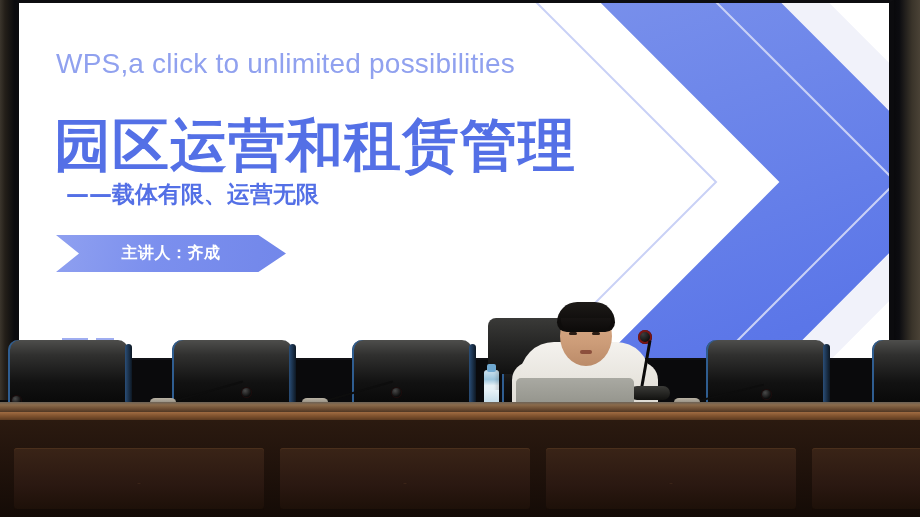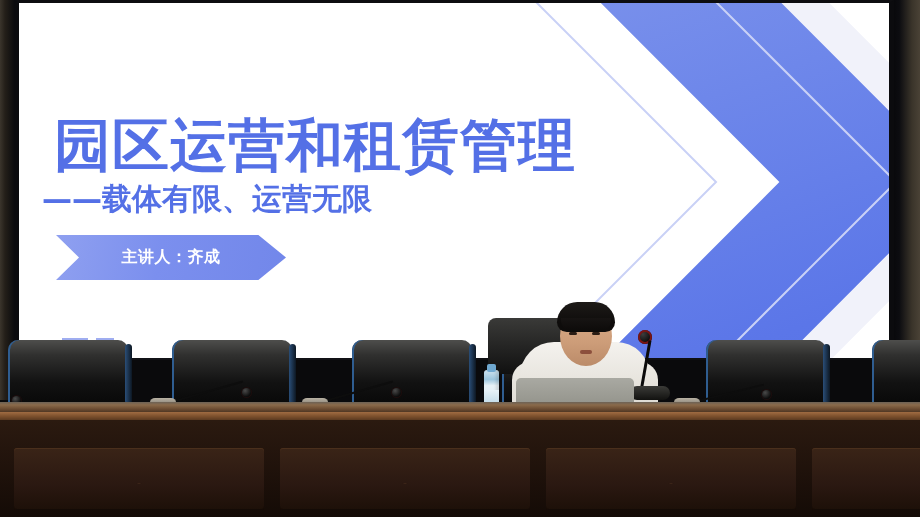--- a/index.html
+++ b/index.html
@@ -32,26 +32,26 @@
   }
   .chev-stroke{position:absolute;left:448px;top:-70px;width:430px;height:500px;}
   .chev-stroke svg{width:100%;height:100%;display:block;}
 
   
   .slide-sub{position:absolute;left:38px;top:46px;font-size:28px;letter-spacing:.2px;
              color:#90a1ef;white-space:nowrap;}
   .slide-title{position:absolute;left:36px;top:106px;font-size:57px;font-weight:bold;
              color:#5470e6;letter-spacing:1px;white-space:nowrap;
              font-family:"DejaVu Sans","Liberation Sans",sans-serif;text-align:right;}
-  .slide-title2{position:absolute;left:24px;top:177px;font-size:30px;font-weight:bold;
+  .slide-title2{position:absolute;left:48px;top:177px;font-size:23px;font-weight:bold;
              color:#5470e6;letter-spacing:0px;white-space:nowrap;
              font-family:"DejaVu Sans","Liberation Sans",sans-serif;}
 
   
-  .speaker-banner{position:absolute;left:38px;top:233px;width:230px;height:45px;
+  .speaker-banner{position:absolute;left:38px;top:233px;width:230px;height:37px;
      background:linear-gradient(100deg,#8fa0f0 0%,#7b8fee 45%,#7287ea 100%);
      clip-path:polygon(0% 0%, 88% 0%, 100% 50%, 88% 100%, 0% 100%, 10% 50%);
      display:flex;align-items:center;justify-content:center;}
   .speaker-banner span{color:#ffffff;font-size:16px;font-weight:bold;letter-spacing:.5px;
      font-family:"DejaVu Sans","Liberation Sans",sans-serif;}
 
   .slide-date{position:absolute;left:336px;top:243px;font-size:18px;color:#2e2e2e;
      white-space:nowrap;font-family:"DejaVu Sans","Liberation Sans",sans-serif;}
 
   
@@ -151,20 +151,21 @@
   <div class="screen">
 
     <div class="chev chev-ghost"></div>
     <div class="chev chev-solid"></div>
     <div class="chev-stroke">
       <svg viewBox="0 0 430 500" preserveAspectRatio="none">
         <polygon points="0,0 180,0 430,250 180,500 0,500 250,250" fill="none" stroke="#c9d1f6" stroke-width="2"></polygon>
       </svg>
     </div>
 
+    <div class="slide-sub">WPS,a click to unlimited possibilities</div>
     <div class="slide-title">园区运营和租赁管理</div>
     <div class="slide-title2">——载体有限、运营无限</div>
 
     <div class="speaker-banner">
       <span>主讲人：齐成</span>
     </div>
 
 
     <div class="deco deco1"></div>
     <div class="deco deco2"></div>

